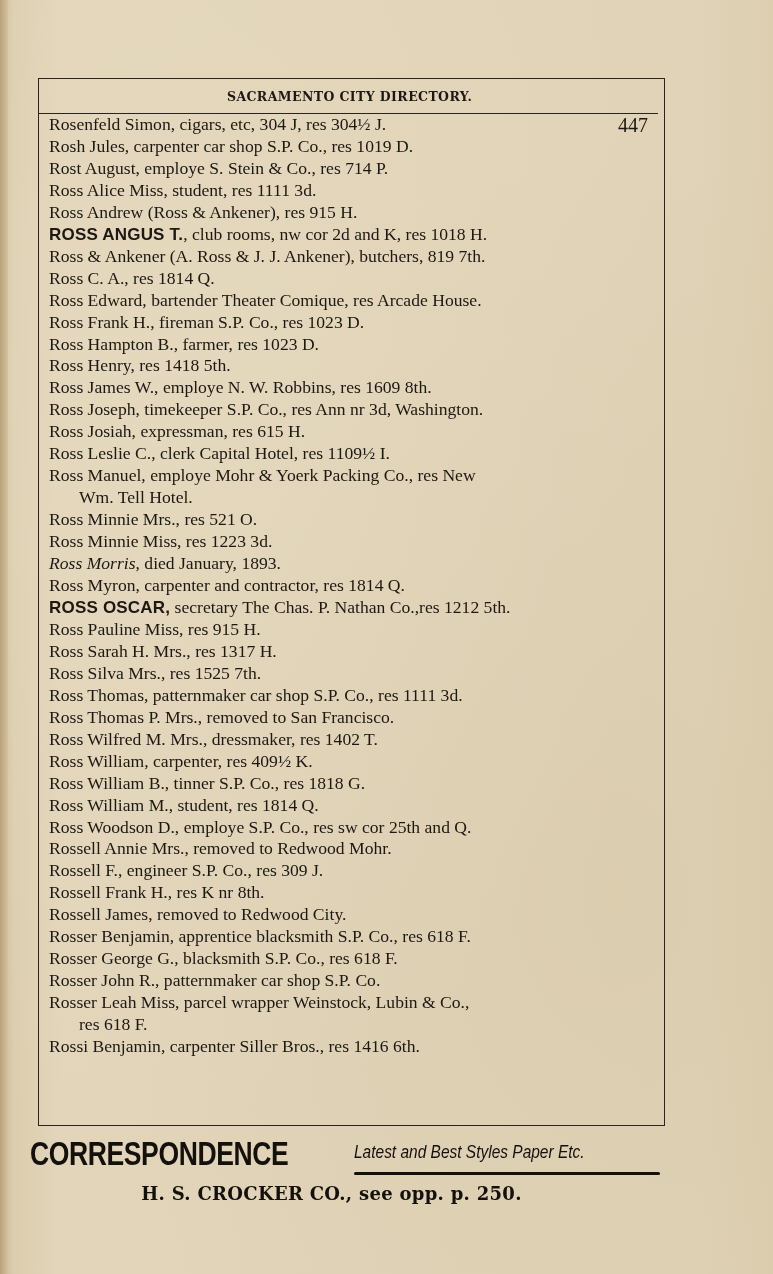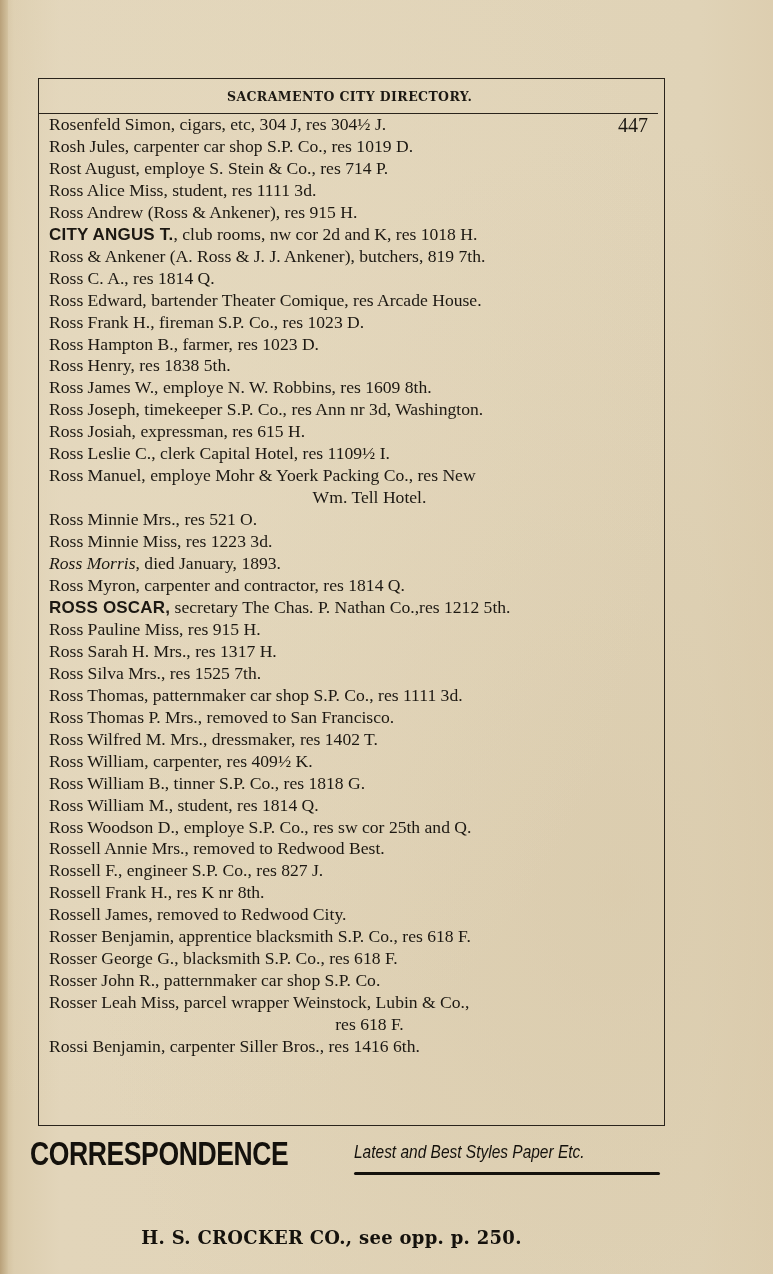--- a/index.html
+++ b/index.html
@@ -36,21 +36,21 @@
   }
   .page-number {
     position: absolute; right: 10px; top: 5px;
     font-family: "Liberation Serif", serif; font-size: 20px; margin-top: 30px;
   }
   .entries {
     position: absolute; left: 10px; top: 35px; right: 4px;
     font-size: 17.6px; line-height: 21.95px;
   }
   .entry { white-space: nowrap; }
-  .entry .cont { display: block; padding-left: 30px; text-align: center; }
+  .entry .cont { display: block; padding-left: 30px; }
   .entry .bold-name { font-family: "Liberation Sans", sans-serif; font-weight: bold; font-size: 17px; letter-spacing: 0.2px; }
   .entry .italic-name { font-style: italic; }
 
   .ad-line1 {
     position: absolute; left: 30px; top: 1134px; width: 630px; height: 40px;
   }
   .ad-big {
     position: absolute; left: 0; top: 0;
     font-family: "Liberation Sans", sans-serif; font-weight: bold;
     font-size: 34px; letter-spacing: -0.5px;
@@ -64,68 +64,68 @@
     white-space: nowrap; color: #14110c;
   }
   .ad-rule {
     position: absolute; left: 324px; top: 38px; width: 306px; height: 3px;
     background: #14110c; border-radius: 2px;
   }
   .ad-line2 {
     position: absolute; left: 0; right: 0; top: 1183px; width: 773px;
     text-align: center; padding-right: 110px; box-sizing: border-box;
     font-family: "DejaVu Serif", serif; font-weight: bold; font-size: 18px;
-    letter-spacing: 0.3px; color: #14110c; margin-top: 44px;
+    letter-spacing: 0.3px; color: #14110c;
   }
 </style>
 </head>
 <body>
 
 <div class="page-edge"></div>
 
 <div class="frame">
   <div class="running-head">
     <span class="running-title">SACRAMENTO CITY DIRECTORY.</span>
     <span class="page-number">447</span>
   </div>
   <div class="entries" id="entries">
       <div class="entry"><span>Rosenfeld Simon, cigars, etc, 304 J, res 304½ J.</span></div>
       <div class="entry"><span>Rosh Jules, carpenter car shop S.P. Co., res 1019 D.</span></div>
       <div class="entry"><span>Rost August, employe S. Stein &amp; Co., res 714 P.</span></div>
       <div class="entry"><span>Ross Alice Miss, student, res 1111 3d.</span></div>
       <div class="entry"><span>Ross Andrew (Ross &amp; Ankener), res 915 H.</span></div>
-      <div class="entry"><span class="bold-name">CITY ANGUS T.</span><span>, club rooms, nw cor 2d and K, res 1018 H.</span></div>
+      <div class="entry"><span class="bold-name">ROSS ANGUS T.</span><span>, club rooms, nw cor 2d and K, res 1018 H.</span></div>
       <div class="entry"><span>Ross &amp; Ankener (A. Ross &amp; J. J. Ankener), butchers, 819 7th.</span></div>
       <div class="entry"><span>Ross C. A., res 1814 Q.</span></div>
       <div class="entry"><span>Ross Edward, bartender Theater Comique, res Arcade House.</span></div>
       <div class="entry"><span>Ross Frank H., fireman S.P. Co., res 1023 D.</span></div>
       <div class="entry"><span>Ross Hampton B., farmer, res 1023 D.</span></div>
-      <div class="entry"><span>Ross Henry, res 1838 5th.</span></div>
+      <div class="entry"><span>Ross Henry, res 1418 5th.</span></div>
       <div class="entry"><span>Ross James W., employe N. W. Robbins, res 1609 8th.</span></div>
       <div class="entry"><span>Ross Joseph, timekeeper S.P. Co., res Ann nr 3d, Washington.</span></div>
       <div class="entry"><span>Ross Josiah, expressman, res 615 H.</span></div>
       <div class="entry"><span>Ross Leslie C., clerk Capital Hotel, res 1109½ I.</span></div>
       <div class="entry"><span>Ross Manuel, employe Mohr &amp; Yoerk Packing Co., res New</span><span class="cont">Wm. Tell Hotel.</span></div>
       <div class="entry"><span>Ross Minnie Mrs., res 521 O.</span></div>
       <div class="entry"><span>Ross Minnie Miss, res 1223 3d.</span></div>
       <div class="entry"><span class="italic-name">Ross Morris</span><span>, died January, 1893.</span></div>
       <div class="entry"><span>Ross Myron, carpenter and contractor, res 1814 Q.</span></div>
       <div class="entry"><span class="bold-name">ROSS OSCAR,</span><span> secretary The Chas. P. Nathan Co.,res 1212 5th.</span></div>
       <div class="entry"><span>Ross Pauline Miss, res 915 H.</span></div>
       <div class="entry"><span>Ross Sarah H. Mrs., res 1317 H.</span></div>
       <div class="entry"><span>Ross Silva Mrs., res 1525 7th.</span></div>
       <div class="entry"><span>Ross Thomas, patternmaker car shop S.P. Co., res 1111 3d.</span></div>
       <div class="entry"><span>Ross Thomas P. Mrs., removed to San Francisco.</span></div>
       <div class="entry"><span>Ross Wilfred M. Mrs., dressmaker, res 1402 T.</span></div>
       <div class="entry"><span>Ross William, carpenter, res 409½ K.</span></div>
       <div class="entry"><span>Ross William B., tinner S.P. Co., res 1818 G.</span></div>
       <div class="entry"><span>Ross William M., student, res 1814 Q.</span></div>
       <div class="entry"><span>Ross Woodson D., employe S.P. Co., res sw cor 25th and Q.</span></div>
-      <div class="entry"><span>Rossell Annie Mrs., removed to Redwood Best.</span></div>
-      <div class="entry"><span>Rossell F., engineer S.P. Co., res 827 J.</span></div>
+      <div class="entry"><span>Rossell Annie Mrs., removed to Redwood Mohr.</span></div>
+      <div class="entry"><span>Rossell F., engineer S.P. Co., res 309 J.</span></div>
       <div class="entry"><span>Rossell Frank H., res K nr 8th.</span></div>
       <div class="entry"><span>Rossell James, removed to Redwood City.</span></div>
       <div class="entry"><span>Rosser Benjamin, apprentice blacksmith S.P. Co., res 618 F.</span></div>
       <div class="entry"><span>Rosser George G., blacksmith S.P. Co., res 618 F.</span></div>
       <div class="entry"><span>Rosser John R., patternmaker car shop S.P. Co.</span></div>
       <div class="entry"><span>Rosser Leah Miss, parcel wrapper Weinstock, Lubin &amp; Co.,</span><span class="cont">res 618 F.</span></div>
       <div class="entry"><span>Rossi Benjamin, carpenter Siller Bros., res 1416 6th.</span></div>
     </div>
 </div>
 

